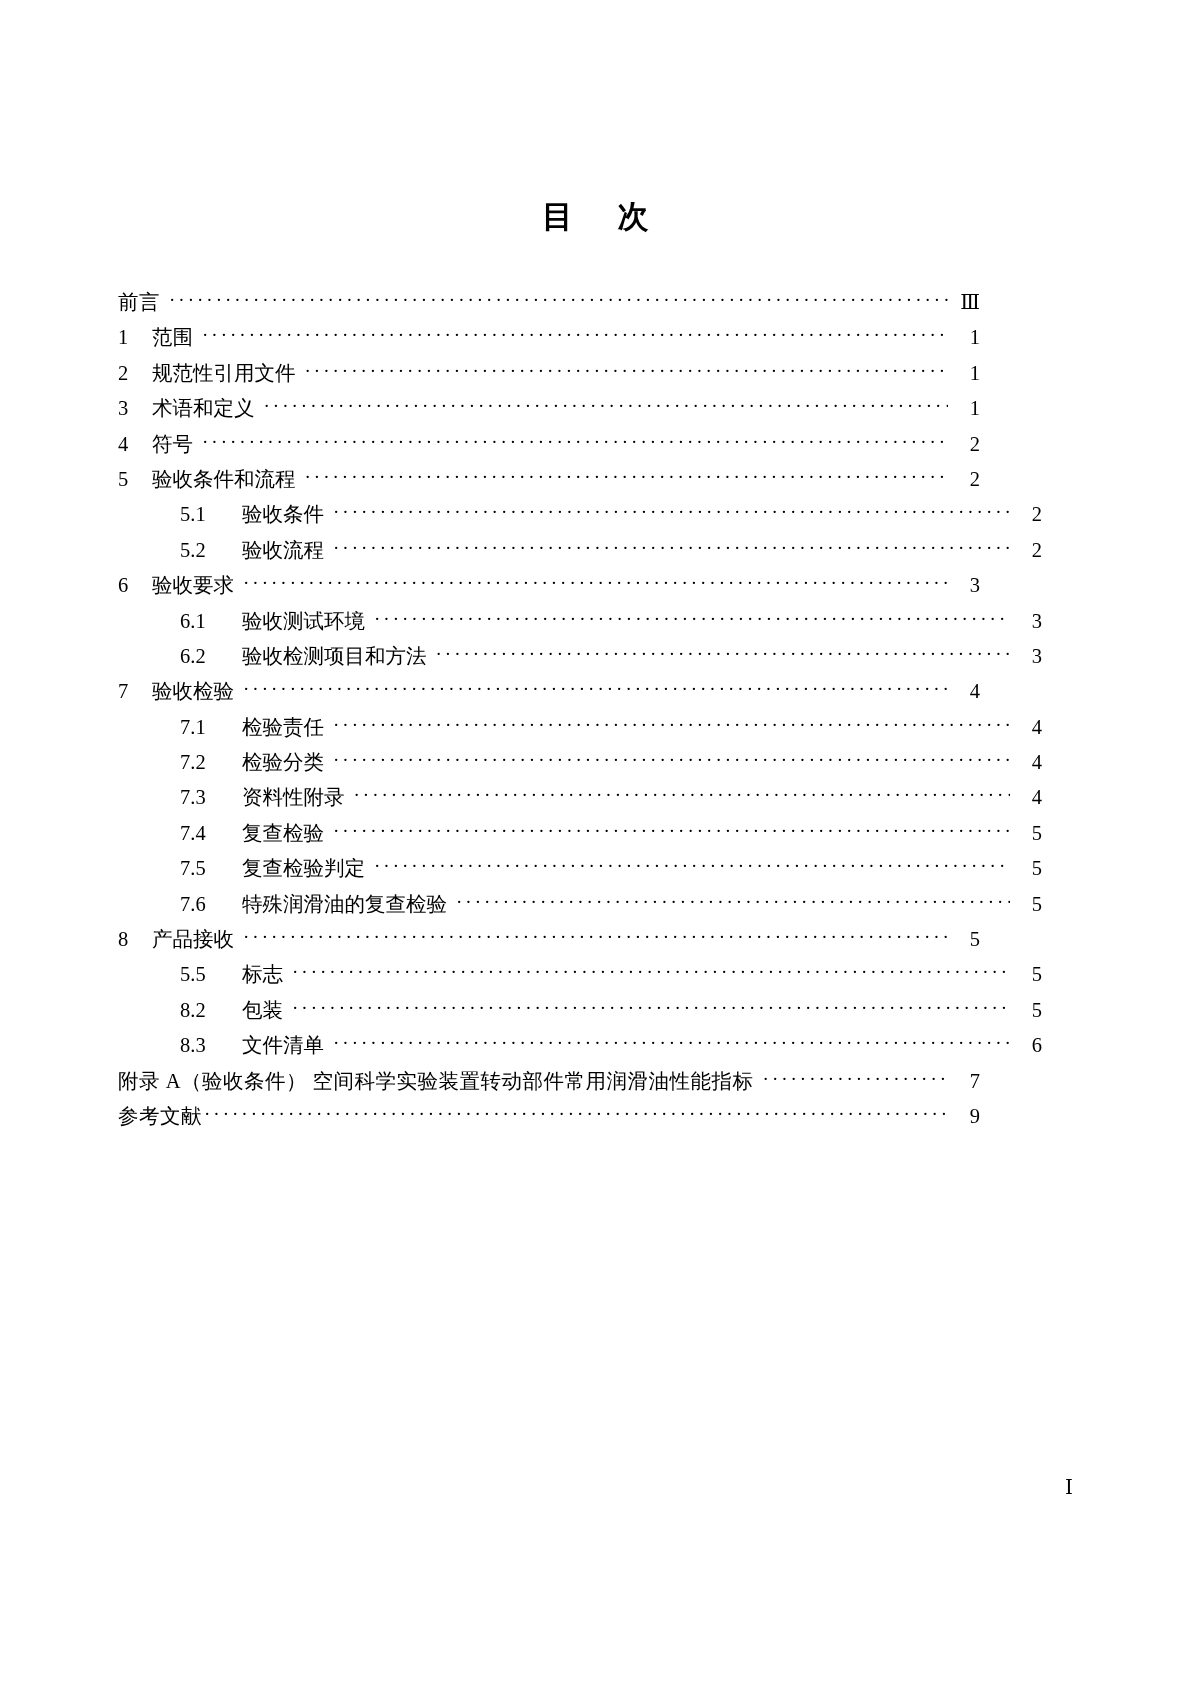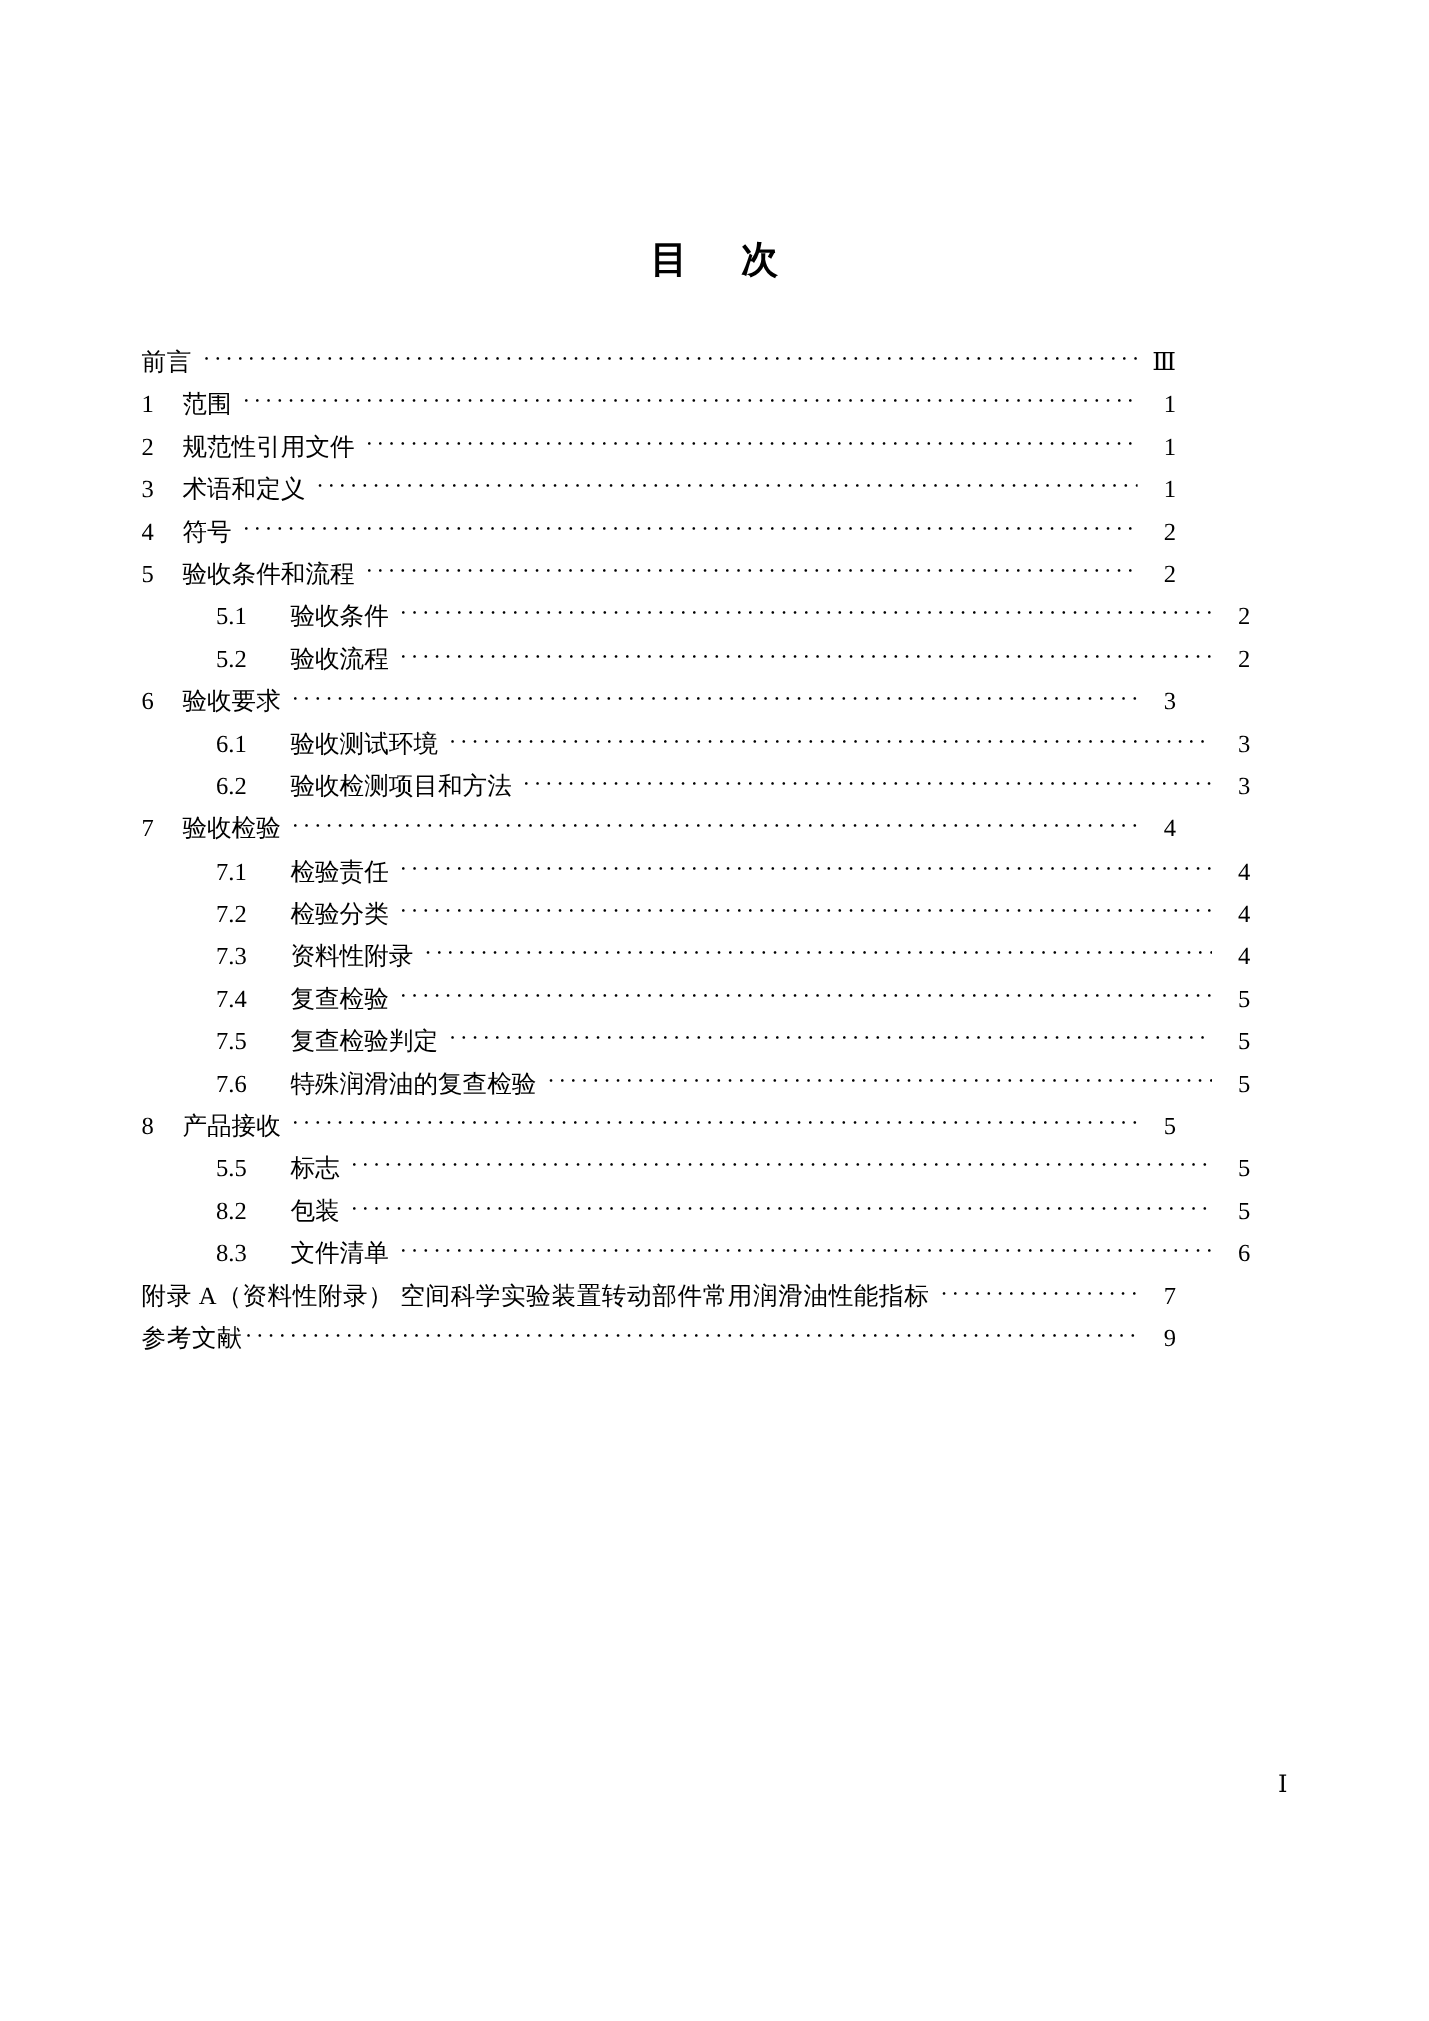--- a/index.html
+++ b/index.html
@@ -260,21 +260,21 @@
         <span class="page">5</span>
       </div>
       <div class="toc-row lvl-2">
         <span class="num">8.3</span>
         <span class="label">文件清单</span>
         <span class="leader">···················································································································································································</span>
         <span class="page">6</span>
       </div>
       <div class="toc-row lvl-annex">
         <span class="num"></span>
-        <span class="label">附录 A（资料性附录）  空间科学实验装置转动部件常用润滑油性能指标</span>
+        <span class="label">附录 A（验收条件）  空间科学实验装置转动部件常用润滑油性能指标</span>
         <span class="leader">···················································································································································································</span>
         <span class="page">7</span>
       </div>
       <div class="toc-row lvl-ref">
         <span class="num"></span>
         <span class="label">参考文献</span>
         <span class="leader">···················································································································································································</span>
         <span class="page">9</span>
       </div>
     </div>

